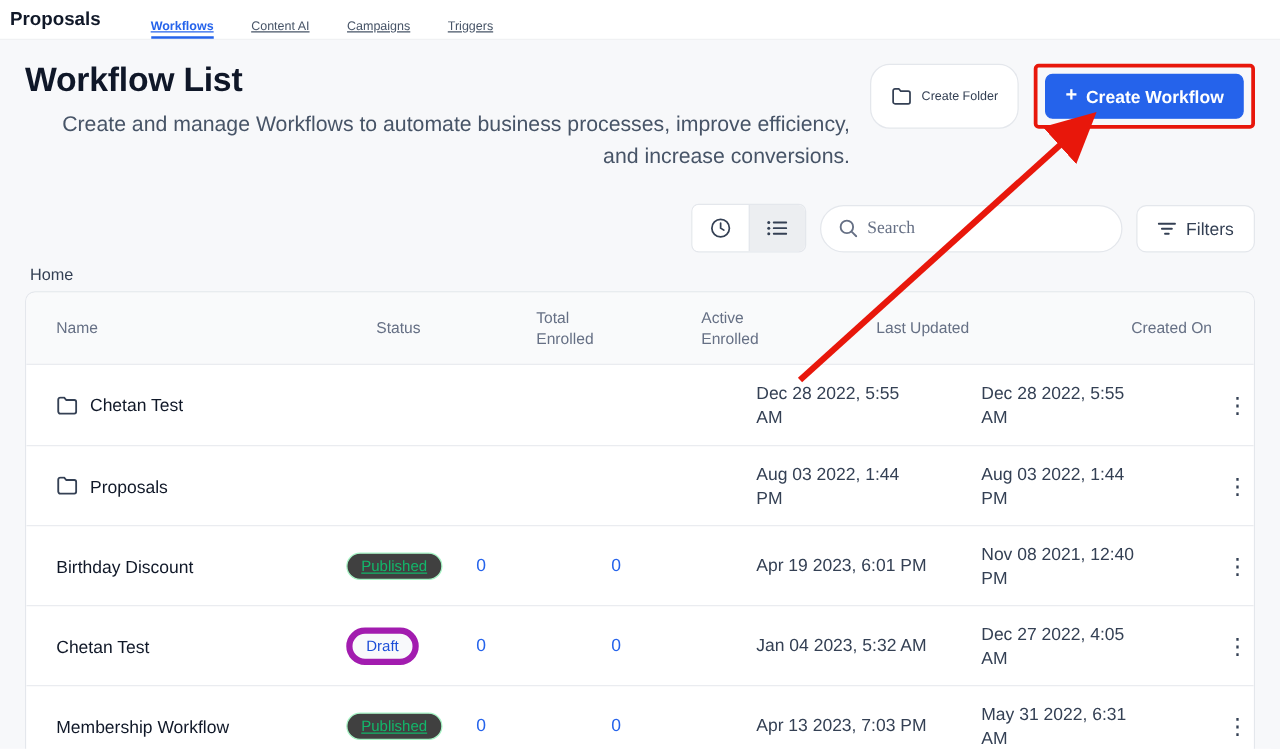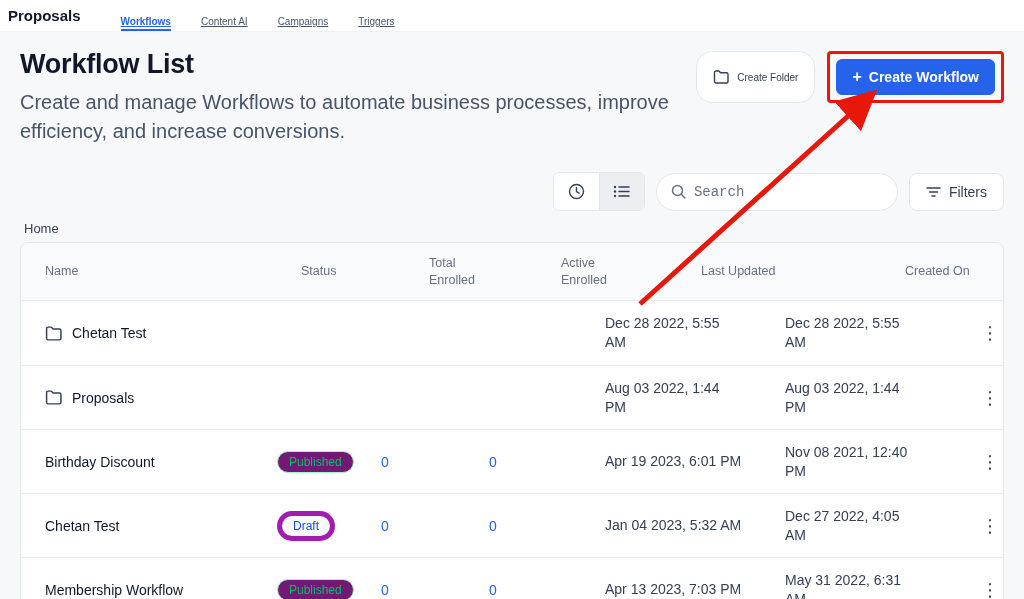--- a/index.html
+++ b/index.html
@@ -10,51 +10,51 @@
   .topbar { background:#ffffff; height:32px; display:flex; align-items:center; padding:0 8px; border-bottom:1px solid #f0f1f3; }
   .brand { font-size:15px; font-weight:700; color:#101828; }
   .tabs { display:flex; margin-left:40px; height:100%; }
   .tab { font-size:10px; color:#475467; margin-right:30px; display:flex; align-items:center; height:100%; cursor:pointer; border-bottom:2px solid transparent; padding-top:14px;text-decoration:underline; }
   .tab.active { color:#2563eb; font-weight:600; border-bottom-color:#2563eb; }
 
   
   .main { padding:0 20px; }
   .header-row { display:flex; justify-content:space-between; align-items:flex-start; margin-top:17px; }
   .page-title { font-size:27px; font-weight:700; color:#0f1728; letter-spacing:-0.2px; }
-  .page-sub { font-size:20px; color:#475467; line-height:1.45; max-width:660px; margin-top:8px; }
+  .page-sub { font-size:17px; color:#475467; line-height:1.45; max-width:660px; margin-top:8px;text-align:right; }
   .hdr-buttons { display:flex; align-items:center; gap:12px; margin-top:2px; }
   .btn-outline { display:flex; align-items:center; gap:8px; background:#fff; border:1px solid #e4e7ec; border-radius:16px; height:52px; padding:0 16px; font-size:10px; color:#344054; font-weight:500; cursor:pointer; }
   .red-box { border:3px solid #e8170b; border-radius:4px; padding:5px 6px; }
   .btn-primary { display:flex; align-items:center; gap:7px; background:#2563eb; border:1px solid #2563eb; border-radius:6px; height:36px; padding:0 15px; font-size:14px; color:#ffffff; font-weight:600; cursor:pointer; }
   .plus { font-size:16px; font-weight:600; line-height:1; }
 
   
   .toolbar { display:flex; justify-content:flex-end; align-items:center; gap:11px; margin-top:26px; }
   .seg { display:flex; border:1px solid #e4e7ec; border-radius:6px; overflow:hidden; background:#fff; }
   .seg-btn { width:45px; height:37px; display:flex; align-items:center; justify-content:center; cursor:pointer; background:#fff; }
   .seg-btn + .seg-btn { border-left:1px solid #e4e7ec; }
   .seg-btn.active { background:#eceef1; }
   .search { display:flex; align-items:center; gap:8px; background:#fff; border:1px solid #e4e7ec; border-radius:20px; height:38px; width:242px; padding:0 14px; }
-  .search input { border:none; outline:none; font-size:14px; color:#344054; width:100%; background:transparent; font-family:Liberation Mono, monospace; }
+  .search input { border:none; outline:none; font-size:14px; color:#344054; width:100%; background:transparent; font-family:Liberation Serif, serif; }
   .search input::placeholder { color:#667085; }
   .btn-filters { display:flex; align-items:center; gap:8px; background:#fff; border:1px solid #e4e7ec; border-radius:8px; height:38px; padding:0 16px; font-size:14px; color:#344054; font-weight:500; cursor:pointer;justify-content:space-between; }
 
   .home { font-size:13px; color:#344054; margin:10px 0 6px 4px; }
 
   
   .card { background:#fff; border:1px solid #e4e7ec; border-radius:8px 8px 0 0; overflow:hidden; }
   .trow { display:grid; grid-template-columns:232px 104px 108px 116px 180px 190px 1fr; align-items:center; padding-left:24px; }
   .thead { background:#f9fafb; height:58px; border-bottom:1px solid #eaecf0;gap:24px; }
   .th { font-size:12.5px; color:#667085; font-weight:500; line-height:1.35; }
   .th.narrow { max-width:58px; }
   .tbody .trow { height:64px; background:#fff; }
   .tbody .trow + .trow { border-top:1px solid #eaecf0; }
   .name-cell { display:flex; gap:10px; font-size:14px; font-weight:500; color:#101828; cursor:pointer; }
   .pill { display:inline-block; font-size:12px; padding:3px 11px; border-radius:999px; font-weight:500; }
-  .pill-green { color:#12b76a; background:#701a75; border:1px solid #a6f4c5; }
+  .pill-green { color:#12b76a; background:#404040; border:1px solid #a6f4c5;text-decoration:underline; }
   .pill-gray { color:#1d4ed8; background:#f8f9fb; border:5px solid #a21caf; }
   .num-link { font-size:14px; color:#2563eb; cursor:pointer; }
   .date { font-size:14px; color:#344054; max-width:138px; line-height:1.35; }
   .actions { justify-self:end; padding-right:30px; }
   .kebab { font-size:18px; color:#344054; cursor:pointer; padding:4px 6px; }
 
   .icon { display:inline-flex; align-items:center; justify-content:center; }
 
   
   .anno { position:absolute; inset:0; width:1024px; height:599px; pointer-events:none; z-index:50; }

